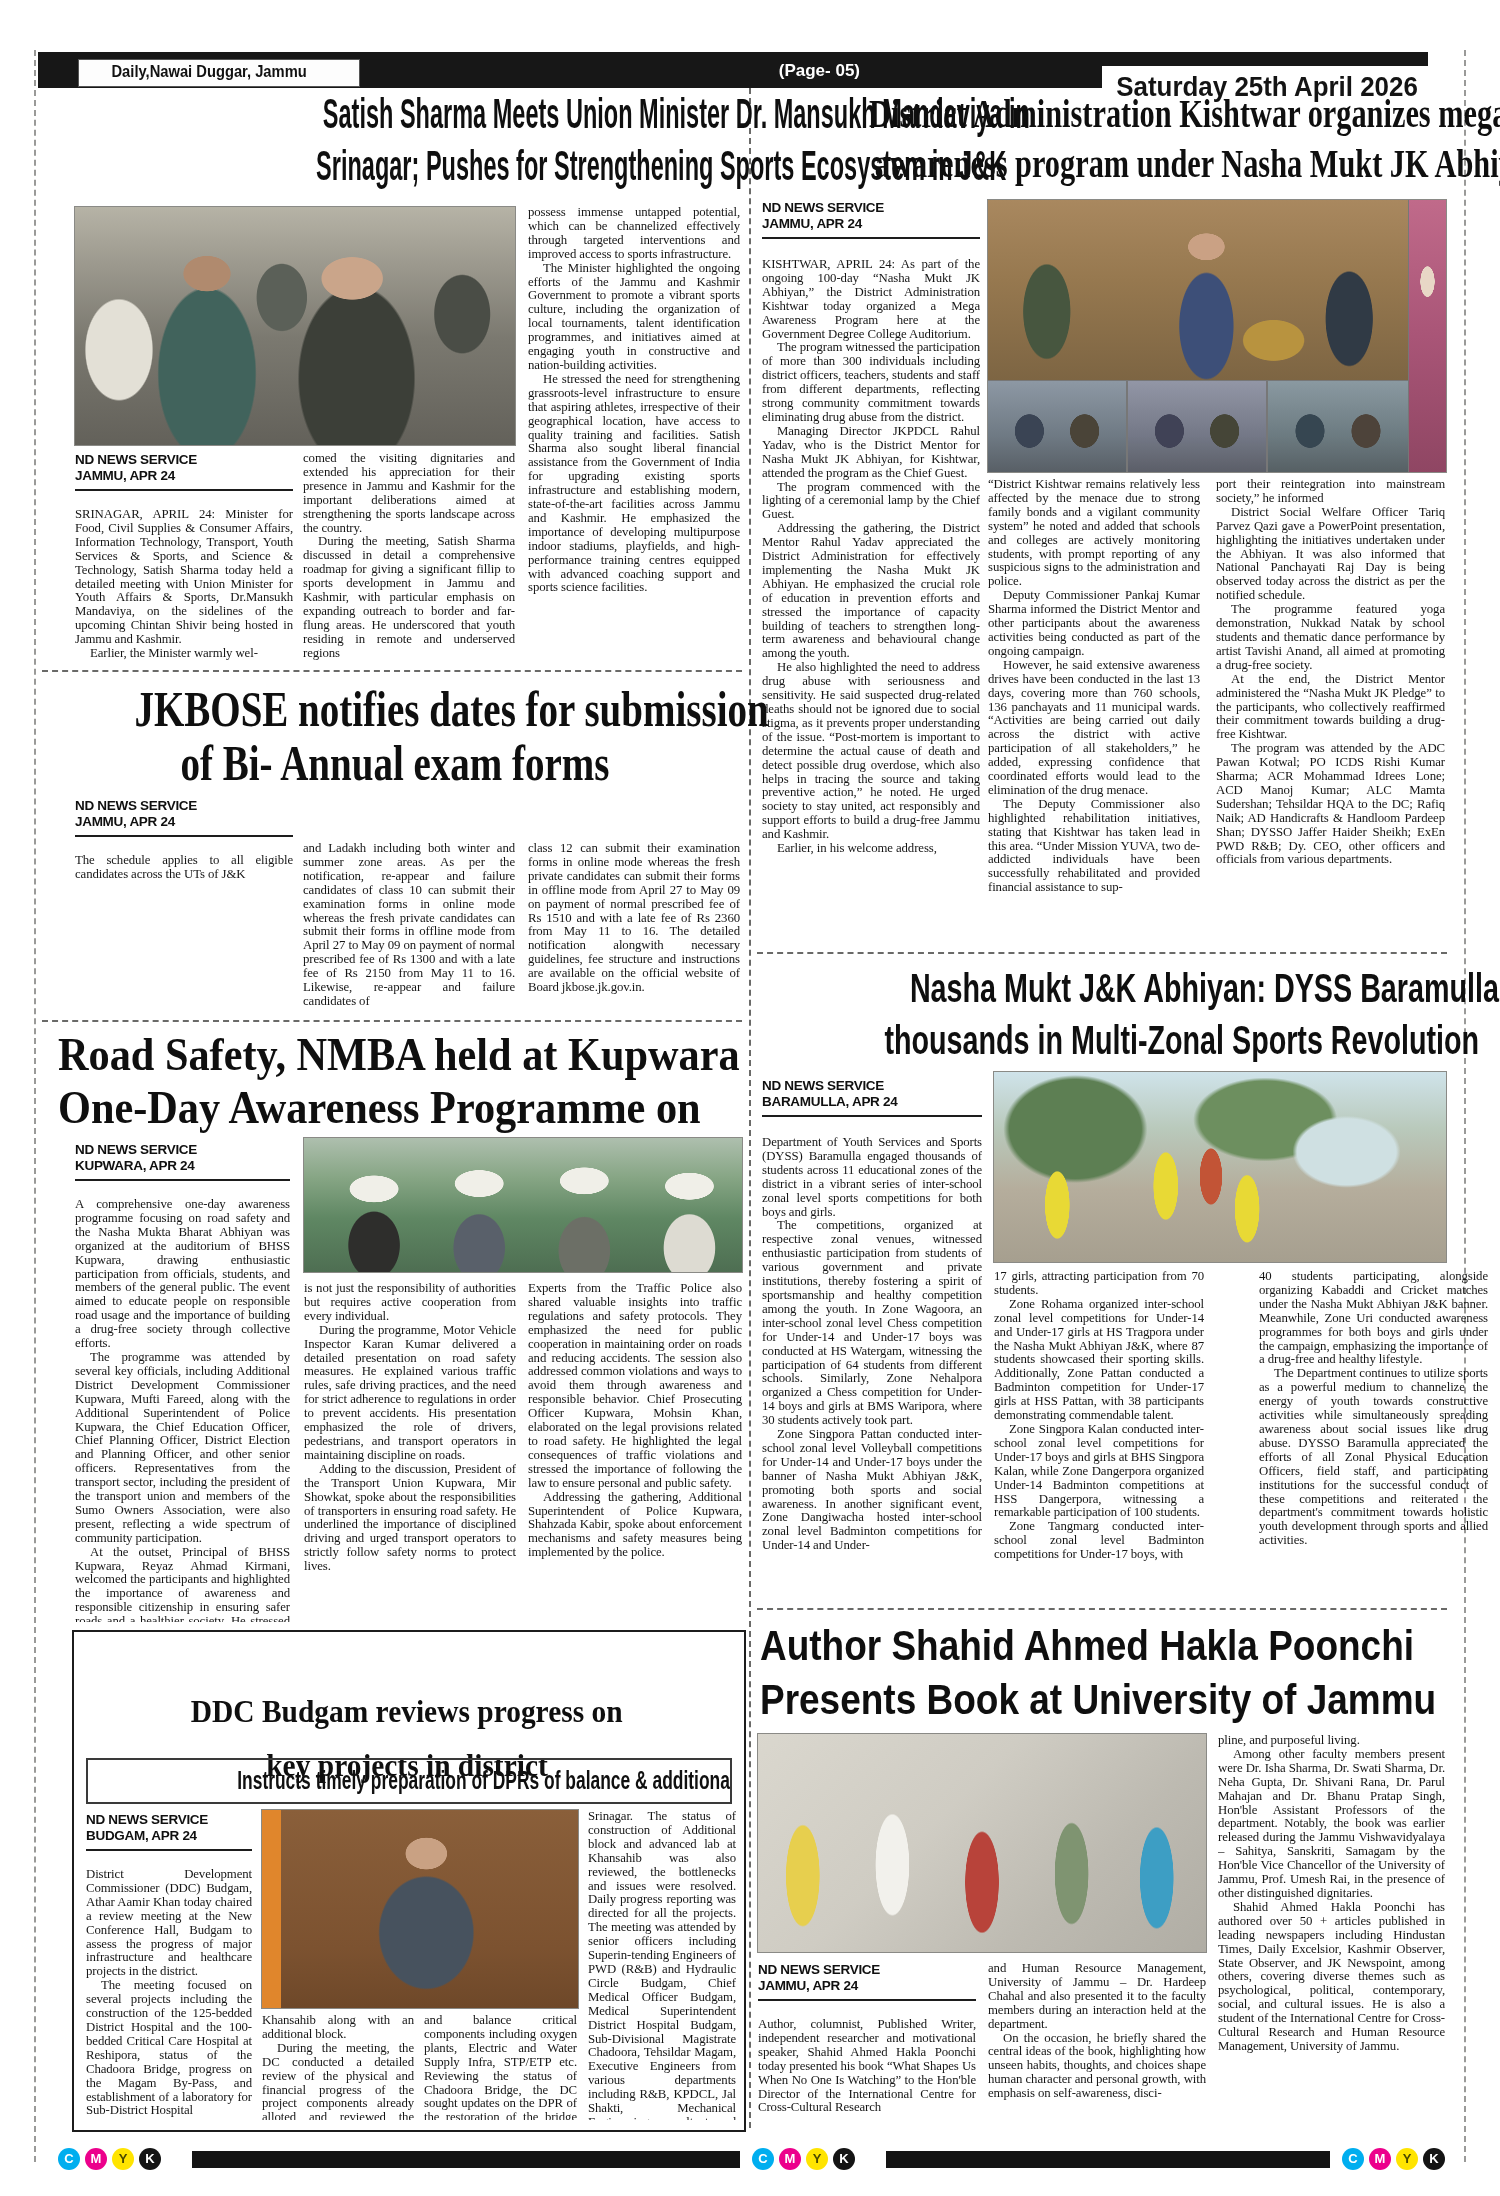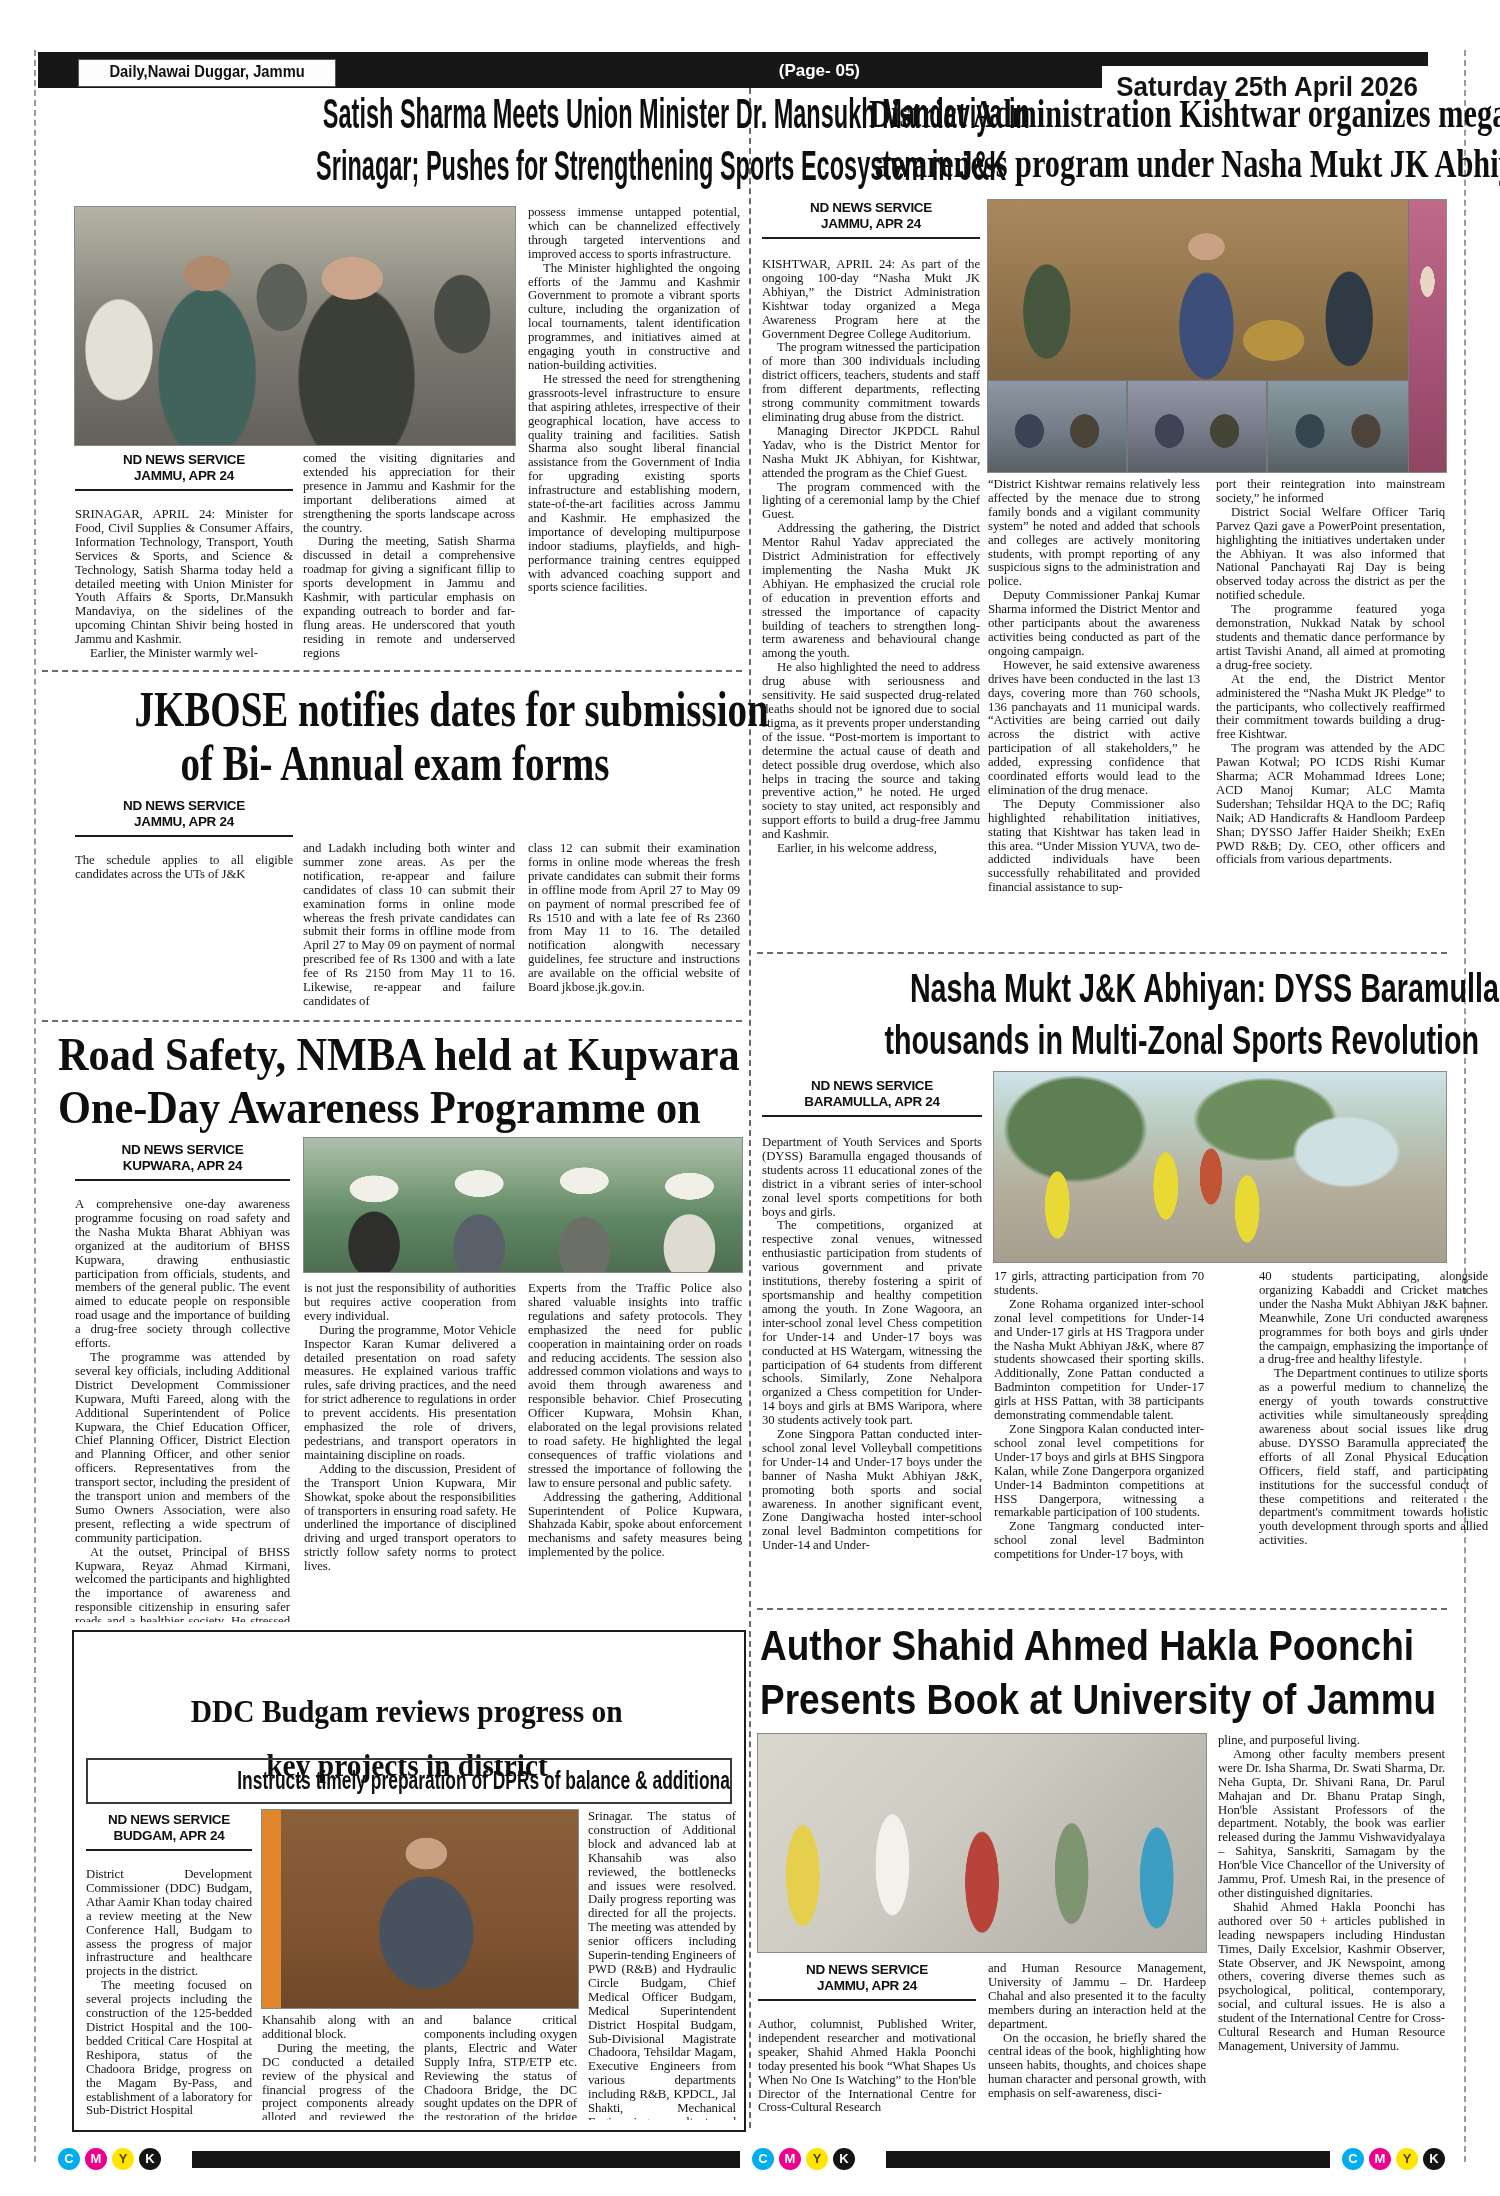--- a/index.html
+++ b/index.html
@@ -4,40 +4,40 @@
 <style>
   html,body{margin:0;padding:0;background:#e8e8e4;}
   .page{position:relative;width:1500px;height:2196px;background:#ffffff;margin:0 auto;
         font-family:"Liberation Serif",serif;color:#141414;overflow:hidden;}
   .edge-l{position:absolute;left:34px;top:50px;height:2112px;border-left:2px dashed #9a9a98;}
   .edge-r{position:absolute;left:1464px;top:50px;height:2112px;border-right:2px dashed #9a9a98;}
 
   
   .topbar{position:absolute;left:38px;top:52px;width:1390px;height:36px;background:#171717;}
   .mast-box{position:absolute;left:78px;top:59px;width:256px;height:26px;background:#fdfdfd;
-            border:1px solid #555;text-align:center;}
+            border:1px solid #555;padding-left:24px;}
   .mast-box span{display:inline-block;font:bold 16px/24px "Liberation Sans",sans-serif;color:#111;
             transform:scaleX(.92);transform-origin:50% 50%;white-space:nowrap;}
   .pagelabel{position:absolute;left:600px;top:60px;width:260px;text-align:right;color:#fff;
             font:bold 17px/22px "Liberation Sans",sans-serif;}
   .date-box{position:absolute;left:1102px;top:66px;width:330px;height:42px;background:#ffffff;text-align:center;}
   .date-box span{display:inline-block;font:bold 27px/42px "Liberation Sans",sans-serif;color:#141414;
             transform:scaleX(.96);white-space:nowrap;}
 
   
   .abs{position:absolute;}
   .hl{position:absolute;color:#0f0f0f;text-align:center;overflow:visible;white-space:nowrap;}
   .hl .ln{display:block;}
   .hl .ln span{display:inline-block;transform:scaleX(var(--sx,1));transform-origin:50% 50%;white-space:nowrap;}
   .hl-left{text-align:left;}
   .hl-left .ln span{transform-origin:0 50%;}
   .sans-hl{font-family:"Liberation Sans",sans-serif;font-weight:bold;}
   .serif-hl{font-family:"Liberation Serif",serif;font-weight:bold;}
 
-  .byline{position:absolute;border-bottom:2px solid #1d1d1d;padding-bottom:5px;text-align:center;}
+  .byline{position:absolute;border-bottom:2px solid #1d1d1d;padding-bottom:5px;}
   .byline div{font:bold 13.5px/16px "Liberation Sans",sans-serif;color:#101010;letter-spacing:-.3px;}
 
   .col{position:absolute;font-size:12.8px;line-height:13.9px;text-align:justify;overflow:hidden;
        letter-spacing:-.1px;color:#161616;}
   .col p{margin:0;text-indent:15px;}
   .col p:first-child{text-indent:0;}
 
   .vdash{position:absolute;border-left:2px dashed #6a6a68;}
   .hdash{position:absolute;border-top:2px dashed #6a6a68;}
 

